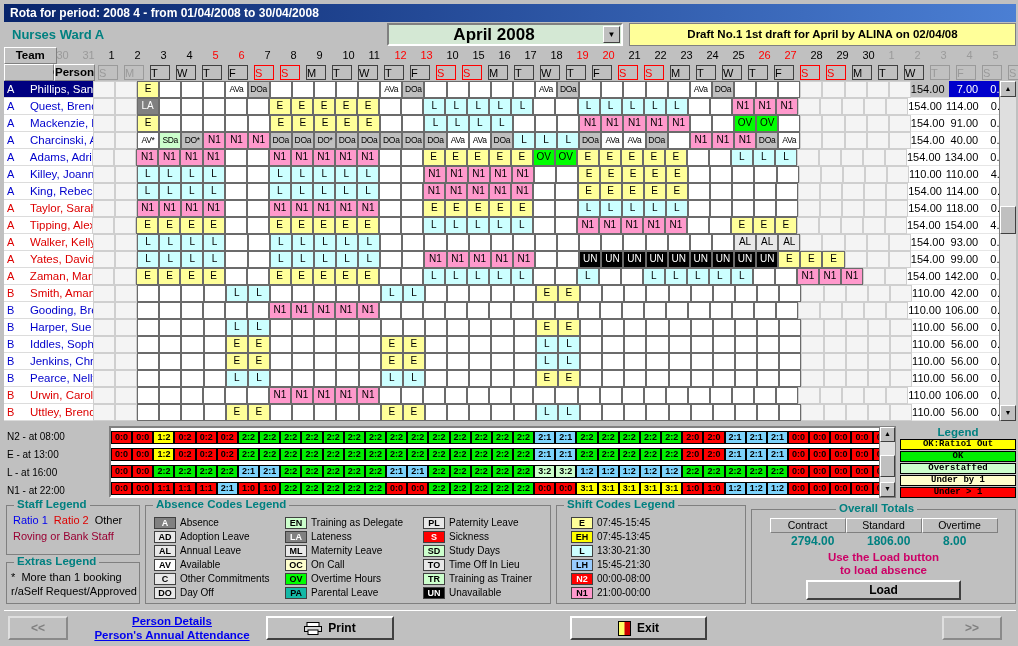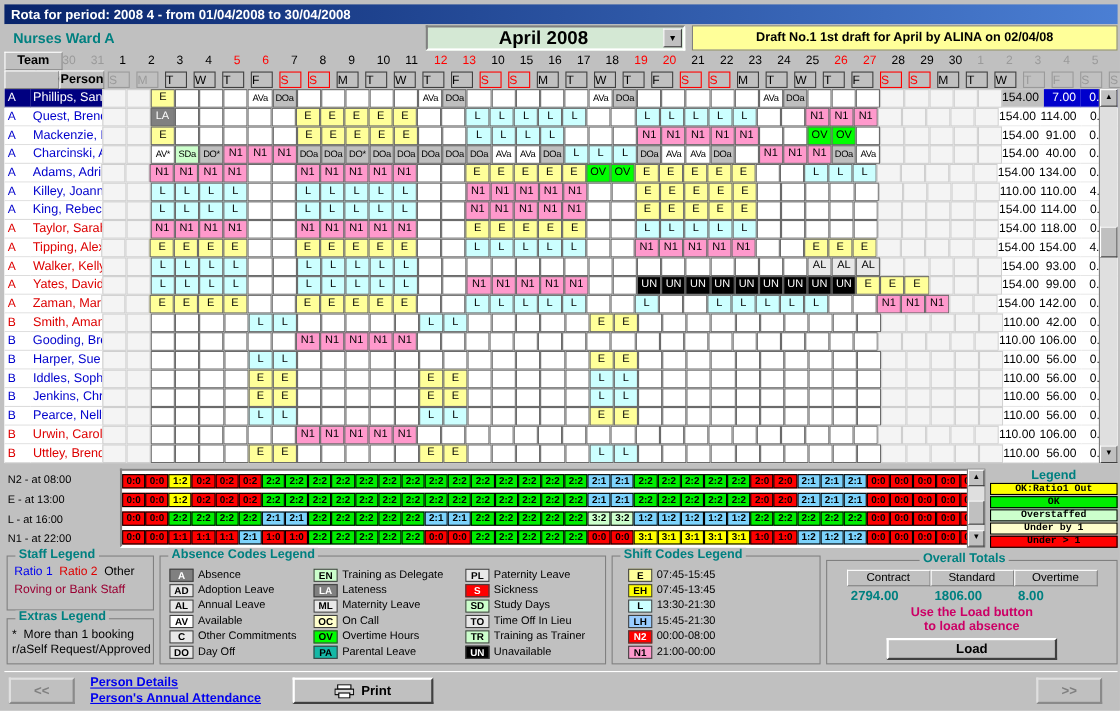--- a/index.html
+++ b/index.html
@@ -1518,50 +1518,57 @@
   </div>
 
   <div class="gbox" style="left:749px;top:507px;width:265px;height:95px;">
     <div class="ttl" style="left:50px;margin-left:34px;">Overall Totals</div>
     <div style="padding:8px 0 0 0;">
       <div id="otHdr" style="display:flex;justify-content:center;">
           <div style="width:76px;height:15px;background:#c0c0c0;border:1px solid;border-color:#fff #808080 #808080 #fff;box-sizing:border-box;font-size:10.5px;line-height:13px;text-align:center;">Contract</div>
           <div style="width:76px;height:15px;background:#c0c0c0;border:1px solid;border-color:#fff #808080 #808080 #fff;box-sizing:border-box;font-size:10.5px;line-height:13px;text-align:center;">Standard</div>
           <div style="width:76px;height:15px;background:#c0c0c0;border:1px solid;border-color:#fff #808080 #808080 #fff;box-sizing:border-box;font-size:10.5px;line-height:13px;text-align:center;">Overtime</div>
         </div>
-      <div id="otVal" style="display:flex;justify-content:center;margin-top:1px;">
+      <div id="otVal" style="display:flex;justify-content:flex-end;margin-top:1px;">
           <div style="width:76px;font-size:12px;color:#008080;font-weight:bold;padding-left:4px;box-sizing:border-box;">2794.00</div>
           <div style="width:76px;font-size:12px;color:#008080;font-weight:bold;padding-left:4px;box-sizing:border-box;">1806.00</div>
           <div style="width:76px;font-size:12px;color:#008080;font-weight:bold;padding-left:4px;box-sizing:border-box;">8.00</div>
         </div>
       <div style="text-align:center;color:#cc0066;font-weight:bold;font-size:11.5px;margin-top:3px;line-height:13px;">
         <div>Use the Load button</div>
         <div>to load absence</div>
       </div>
       <div class="btn" style="width:155px;height:20px;margin:3px auto 0 auto;">
         <span>Load</span>
       </div>
     </div>
   </div>
 
   <div class="bottombar">
     <div class="btn flat" style="position:absolute;left:4px;top:5px;width:60px;height:24px;">
       <span>&lt;&lt;</span>
     </div>
-    <div style="position:absolute;left:78px;top:3px;width:180px;line-height:14px;">
+    <div style="position:absolute;left:78px;top:3px;width:180px;text-align:center;line-height:14px;">
       <div class="link">Person Details</div>
       <div class="link">Person's Annual Attendance</div>
     </div>
     <div class="btn" style="position:absolute;left:262px;top:5px;width:128px;height:24px;">
       <svg width="18" height="13" viewBox="0 0 18 13">
         <rect x="3" y="0.5" width="12" height="4" fill="#fff" stroke="#000"></rect>
         <rect x="0.5" y="4.5" width="17" height="5" fill="#d8d8d8" stroke="#000"></rect>
         <rect x="4" y="8" width="10" height="4.5" fill="#fff" stroke="#000"></rect>
       </svg>
       <span style="">Print</span>
     </div>
+    <div class="btn" style="position:absolute;left:566px;top:5px;width:137px;height:24px;">
+      <svg width="13" height="15" viewBox="0 0 13 15">
+        <rect x="0.5" y="0.5" width="12" height="14" fill="#ffff66" stroke="#000"></rect>
+        <path d="M6.5 1 L12 1 L12 14 L6.5 14 Z" fill="#cc0000"></path>
+      </svg>
+      <span>Exit</span>
+    </div>
 
     <div class="btn flat" style="position:absolute;left:938px;top:5px;width:60px;height:24px;">
       <span>&gt;&gt;</span>
     </div>
   </div>
 
 </div>
 
 </body></html>

